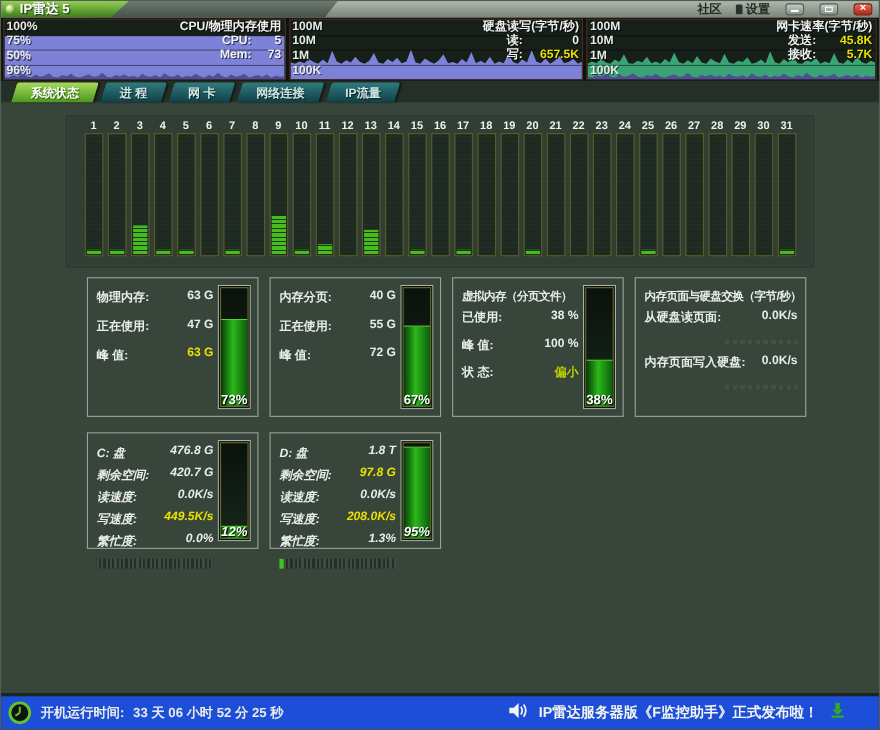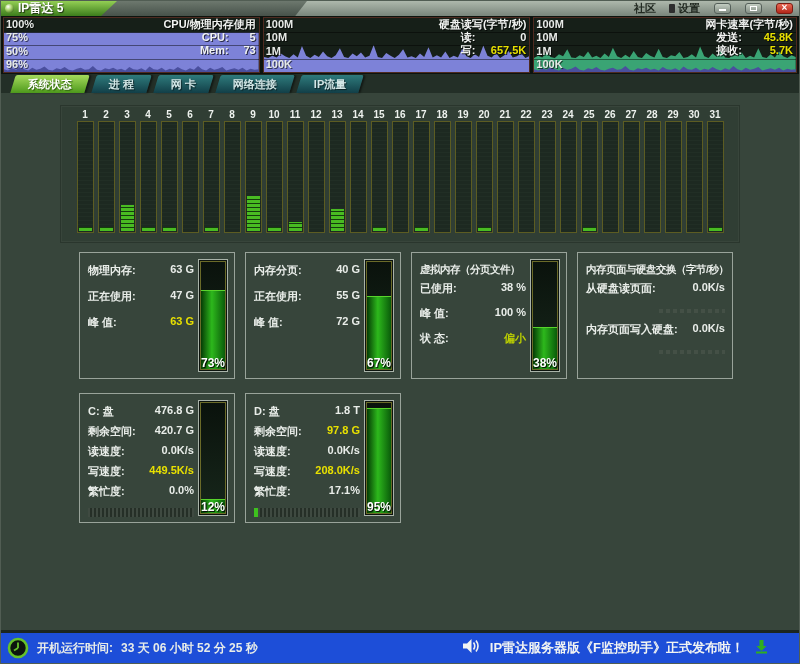--- a/index.html
+++ b/index.html
@@ -54,21 +54,21 @@
   .core{width:17px;margin:0 2px;display:flex;flex-direction:column;align-items:center;}
   .core-num{height:13px;line-height:13px;font-size:10px;font-weight:bold;color:#eef2ee;}
   .core-bar{width:17px;height:112px;box-sizing:border-box;border:1px solid #5c5c22;position:relative;
     background:repeating-linear-gradient(to top,#1d2921 0,#1d2921 3px,#212e25 3px,#212e25 4px);}
   .core-fill{position:absolute;left:1px;right:1px;bottom:1px;
     background:repeating-linear-gradient(to top,#49bb22 0,#49bb22 3px,#143c0d 3px,#143c0d 4px);}
   .panel-row{display:flex;gap:10px;margin-left:78px;}
   .mem-row{margin-top:9px;}
   .disk-row{margin-top:14px;}
   .panel{width:156px;height:127px;border:1px solid #99a39a;box-sizing:border-box;position:relative;padding:10px 7px 6px 8px;}
-  .panel.tall{height:130px;}
+  .panel.tall{height:106px;font-style:italic;}
   .p-title{font-size:10.5px;font-weight:bold;color:#e9ede9;white-space:nowrap;letter-spacing:-0.5px;margin-bottom:4px;}
   .p-rows{display:flex;flex-direction:column;}
   .with-gauge .p-rows,.with-gauge .p-title{width:106px;}
   .p-row{display:flex;justify-content:space-between;align-items:flex-start;font-size:11px;font-weight:bold;color:#e9ede9;}
   .mem-p .p-row{height:26px;}
   .mem-p.titled .p-row{height:25px;}
   .disk-p .p-row{height:20px;}
   .dash-strip{height:4px;width:66px;margin:3px 0 9px auto;
     background:repeating-linear-gradient(to right,#445046 0,#445046 4px,transparent 4px,transparent 7px);}
   .busy-bar{margin-top:4px;height:9px;width:106px;position:relative;
@@ -494,21 +494,21 @@
             <div class="p-row">
               <span>读速度:</span>
               <span>0.0K/s</span>
             </div>
             <div class="p-row">
               <span>写速度:</span>
               <span class="hl">208.0K/s</span>
             </div>
             <div class="p-row">
               <span>繁忙度:</span>
-              <span>17.1%</span>
+              <span>1.3%</span>
             </div>
             <div class="busy-bar">
               <div class="busy-on" style="width: 4%;"></div>
             </div>
           </div>
           <div class="gauge">
             <div class="g-body">
               <div class="g-fill" style="height: 95%;"></div>
             </div>
             <div class="g-label">95%</div>

